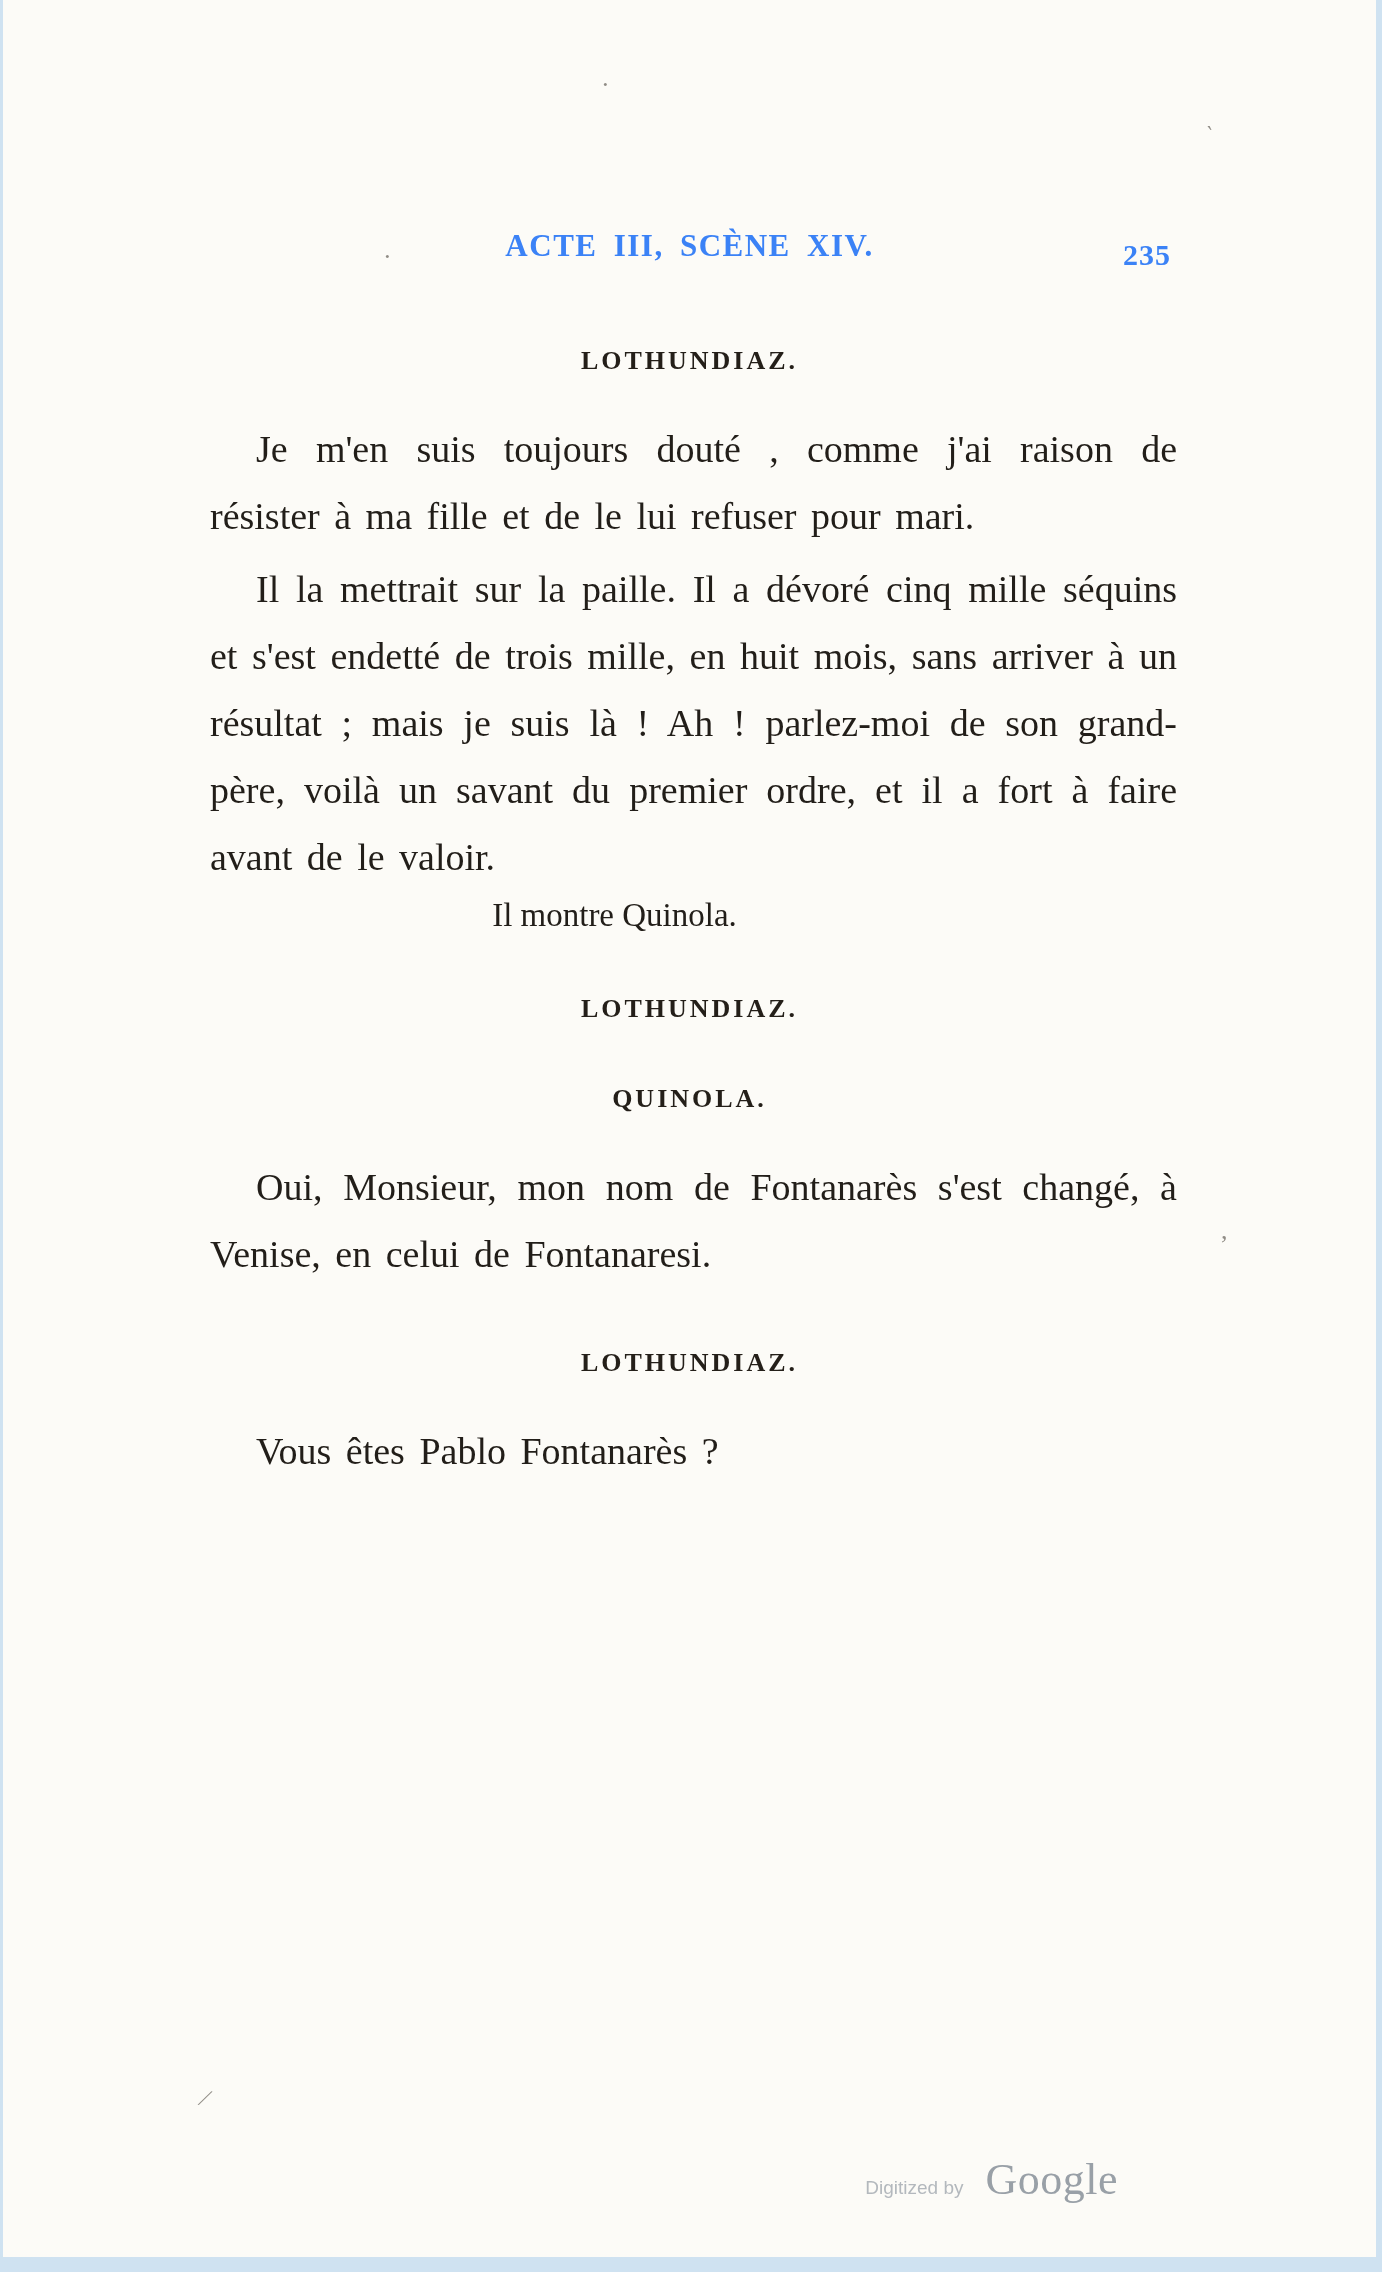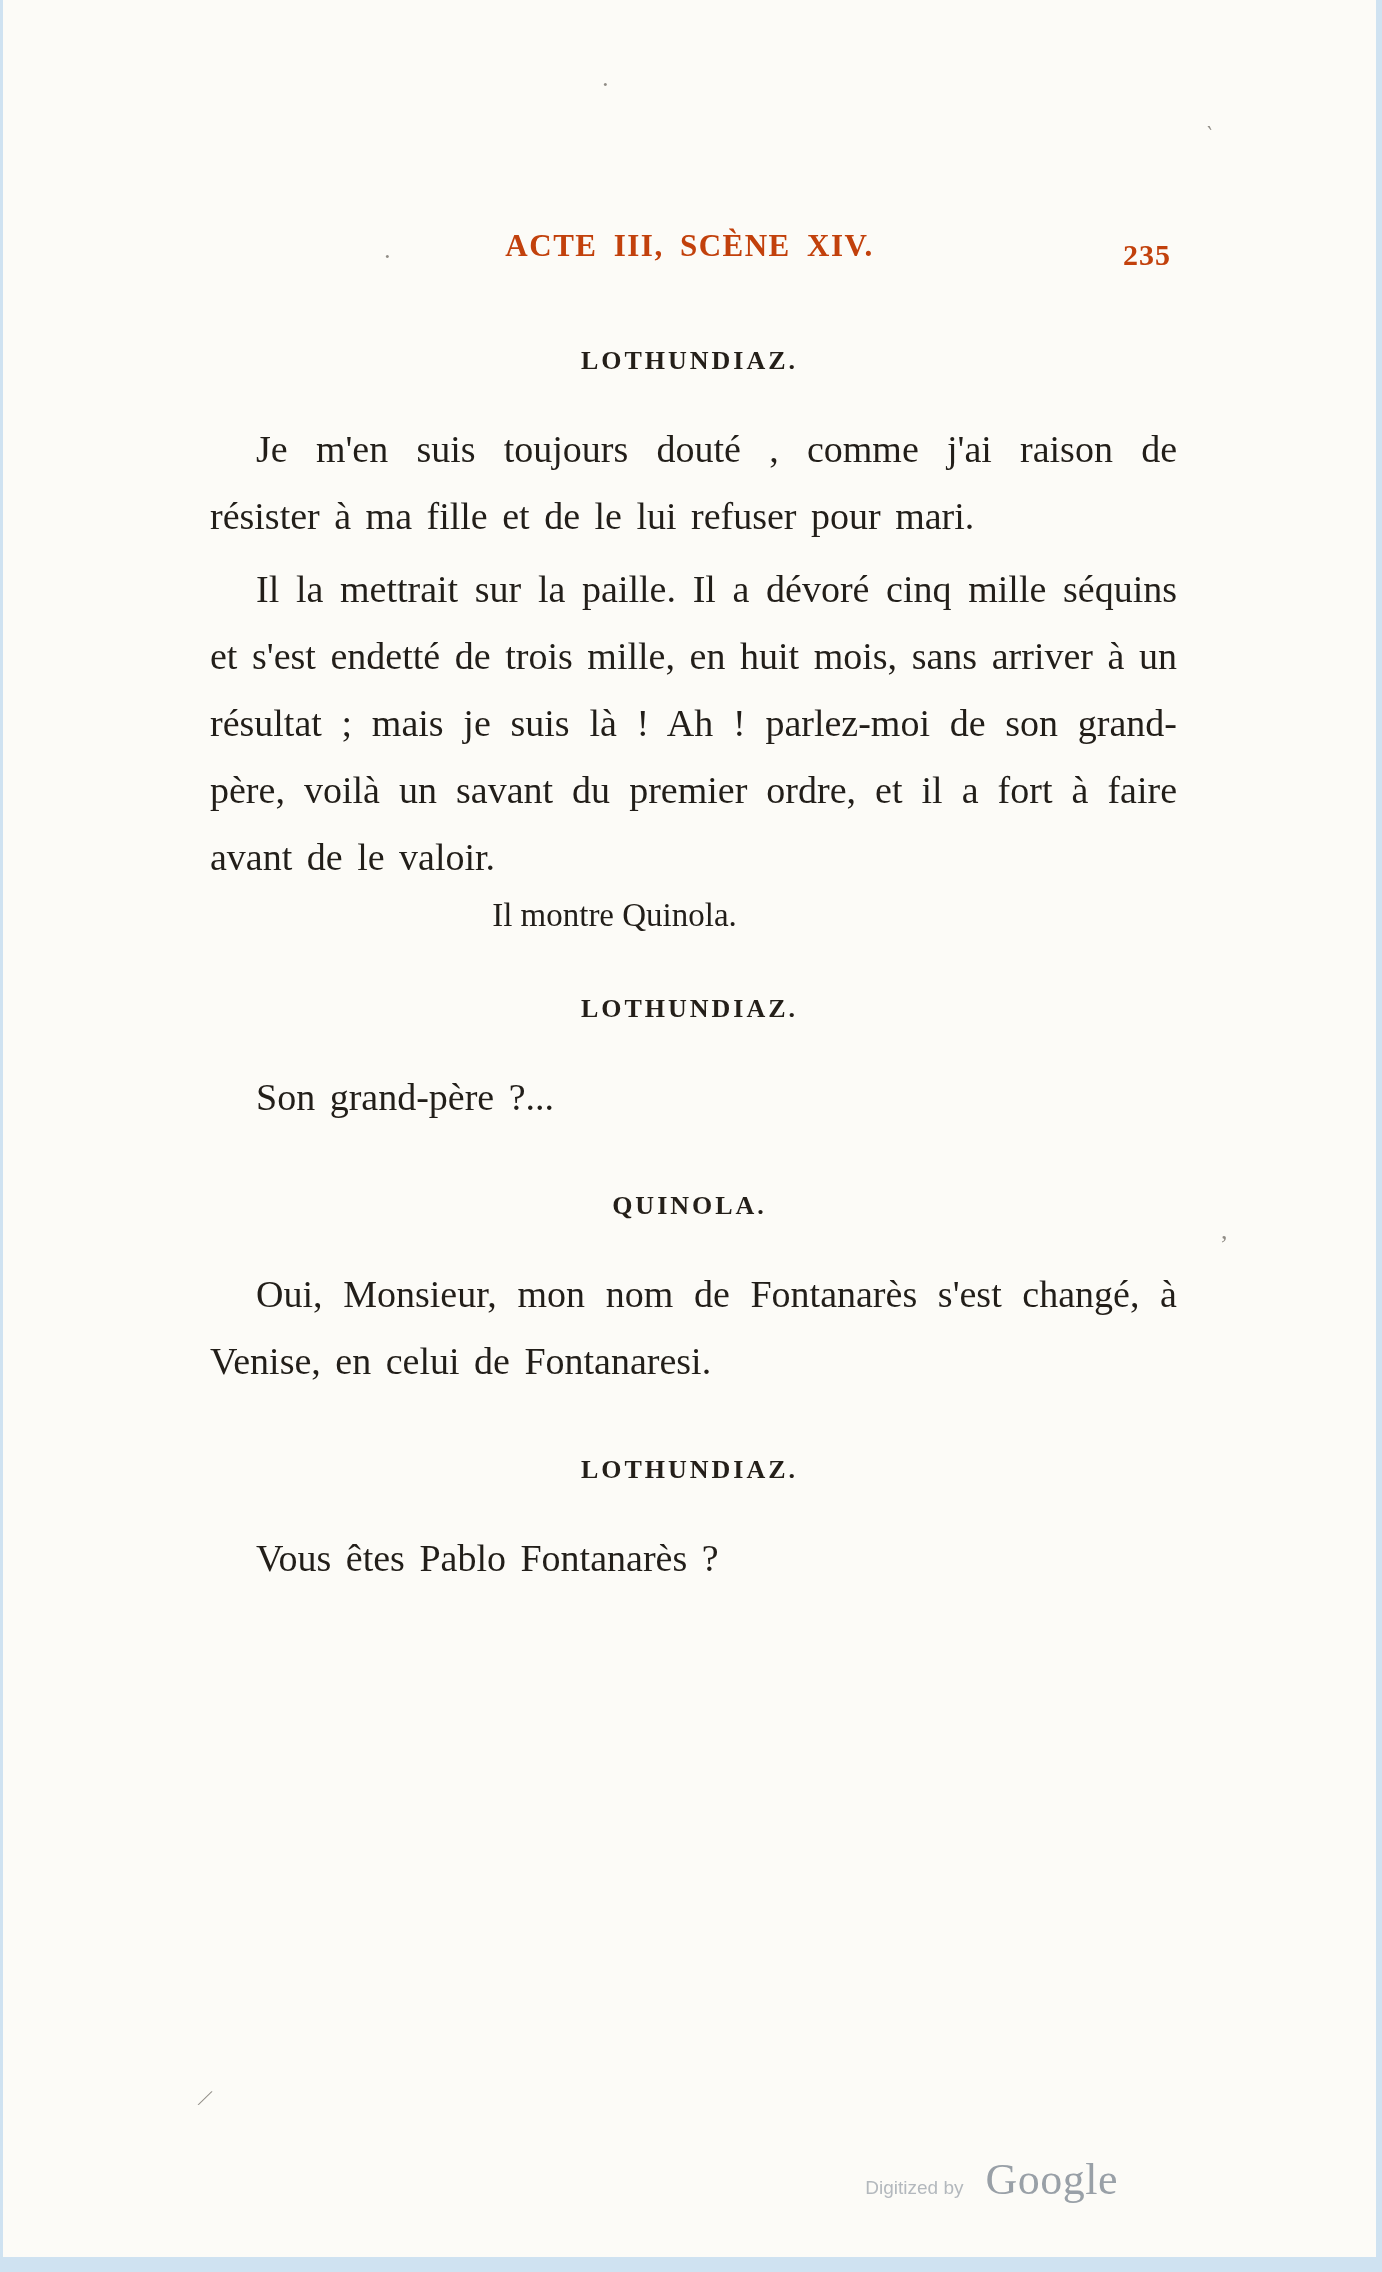--- a/index.html
+++ b/index.html
@@ -22,21 +22,21 @@
     padding-top: 228px;
     color: #221e19;
   }
   .header {
     position: relative;
     text-align: center;
     font-weight: 700;
     font-size: 31px;
     letter-spacing: 1.5px;
     word-spacing: 7px;
-    color: #c2410c;
+    color: #3b82f6;
   }
   .page-number {
     position: absolute;
     right: 6px; top: 10px;
     letter-spacing: 1px;
     font-size: 30px;
   }
   .speaker {
     text-align: center;
     font-weight: 700;
@@ -104,21 +104,20 @@
     </div>
 
     <div class="speaker first">LOTHUNDIAZ.</div>
     <p class="para">Je m'en suis toujours douté , comme j'ai raison de résister à ma fille et de le lui refuser pour mari.</p>
 
     <p class="para">Il la mettrait sur la paille. Il a dévoré cinq mille séquins et s'est endetté de trois mille, en huit mois, sans arriver à un résultat ; mais je suis là ! Ah ! parlez-moi de son grand-père, voilà un savant du premier ordre, et il a fort à faire avant de le valoir.</p>
 
     <div class="direction">Il montre Quinola.</div>
 
     <div class="speaker">LOTHUNDIAZ.</div>
-    <p class="para">Son grand-père ?...</p>
 
     <div class="speaker">QUINOLA.</div>
     <p class="para">Oui, Monsieur, mon nom de Fontanarès s'est changé, à Venise, en celui de Fontanaresi.</p>
 
     <div class="speaker">LOTHUNDIAZ.</div>
     <p class="para">Vous êtes Pablo Fontanarès ?</p>
 
   </div>
 
   <span class="mark m1">·</span>

